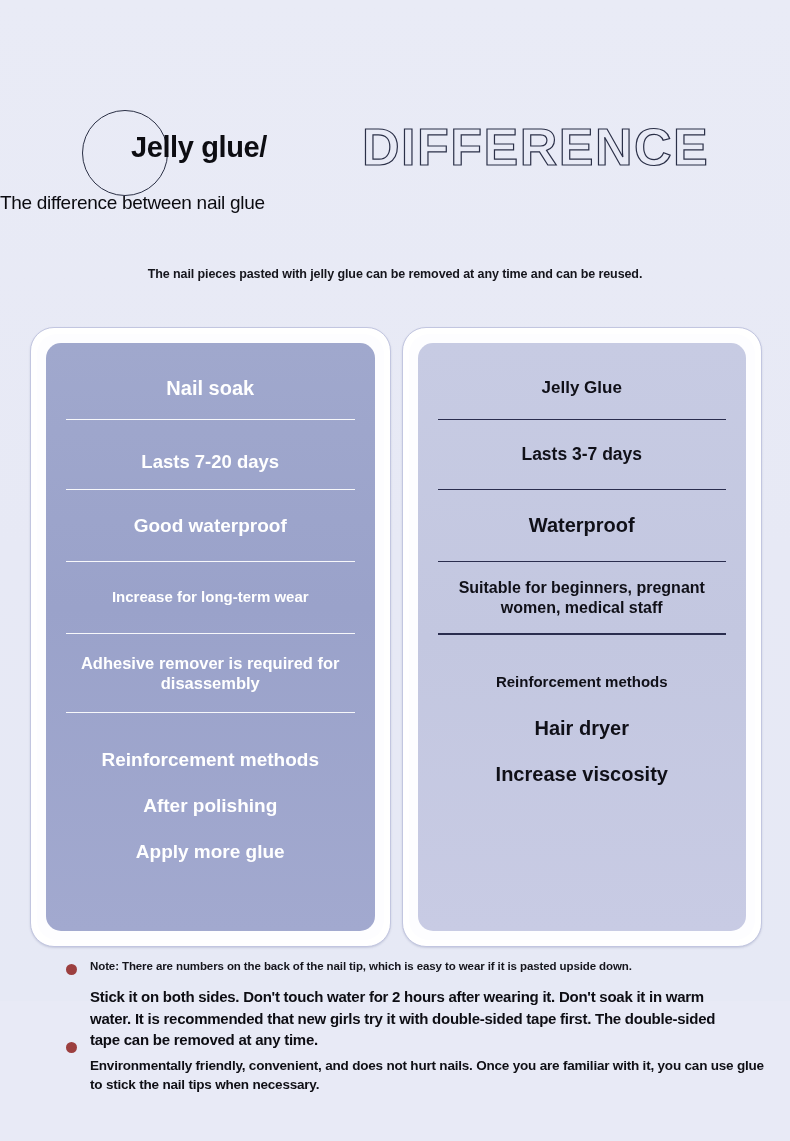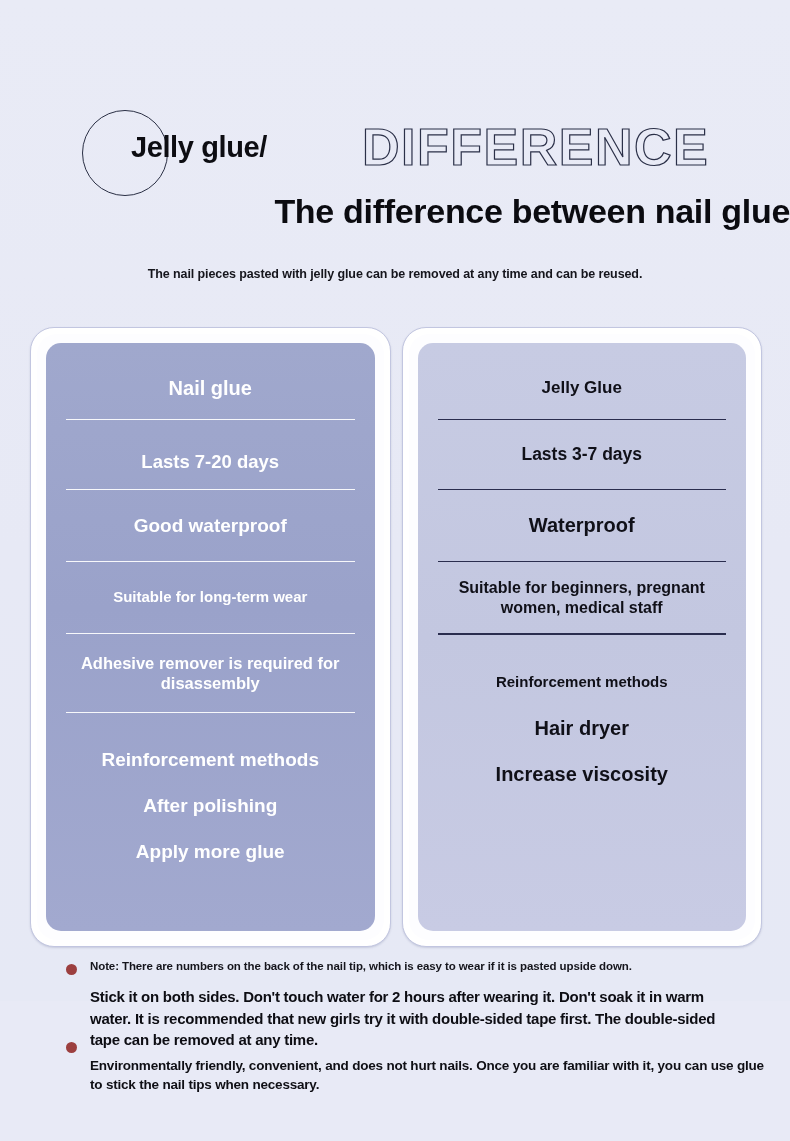--- a/index.html
+++ b/index.html
@@ -67,23 +67,23 @@
     line-height: 62px;
     color: transparent;
     -webkit-text-stroke: 1.2px #2b3048;
     white-space: nowrap;
   }
   .subtitle {
     position: absolute;
     left: 0;
     top: 192px;
     width: 790px;
-    text-align: right;
-    font-size: 34px;
-    font-weight: bold;
+    text-align: left;
+    font-size: 19px;
+    font-weight: normal;
     color: #0b0b10;
     letter-spacing: -0.3px;
   }
   .tagline {
     position: absolute;
     left: 0;
     top: 267px;
     width: 790px;
     text-align: center;
     font-size: 12.5px;
@@ -272,33 +272,33 @@
     <div class="tagline">The nail pieces pasted with jelly glue can be removed at any time and can be reused.</div>
   </div>
 
   <div class="cards">
 
     <div class="card-frame">
       <div class="card-inner-ring">
         <div class="card left">
           <div class="rows">
             <div class="row r0">
-              <div class="txt">Nail glue</div>
+              <div class="txt">Nail soak</div>
             </div>
             <div class="sep"></div>
             <div class="row r1">
               <div class="txt">Lasts 7-20 days</div>
             </div>
             <div class="sep"></div>
             <div class="row r2">
               <div class="txt">Good waterproof</div>
             </div>
             <div class="sep"></div>
             <div class="row r3">
-              <div class="txt">Suitable for long-term wear</div>
+              <div class="txt">Increase for long-term wear</div>
             </div>
             <div class="sep"></div>
             <div class="row r4">
               <div class="txt">Adhesive remover is required for disassembly</div>
             </div>
             <div class="sep"></div>
           </div>
           <div class="reinforce">
             <div class="ritem h">Reinforcement methods</div>
             <div class="ritem a">After polishing</div>

